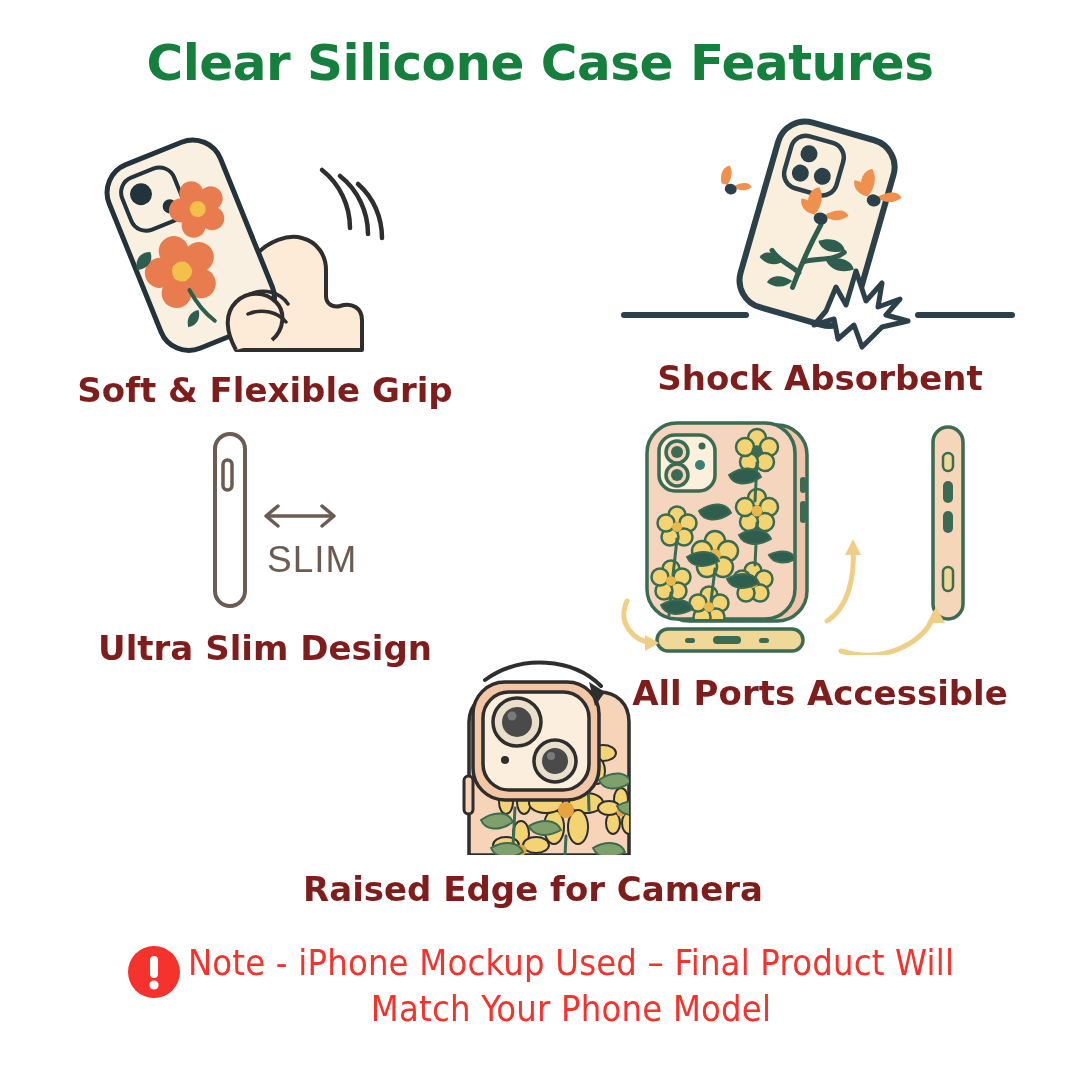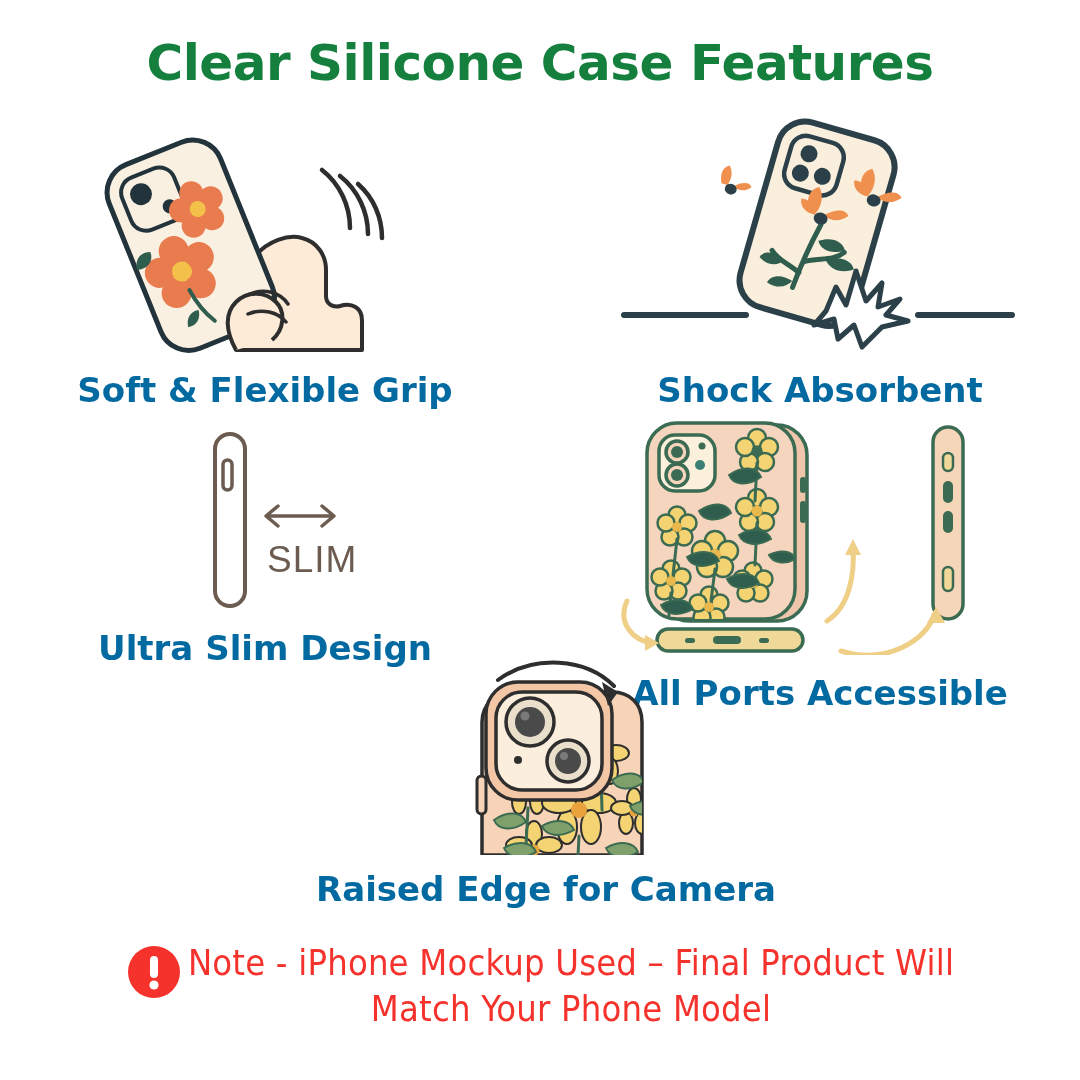--- a/index.html
+++ b/index.html
@@ -40,34 +40,34 @@
   .feature {
     position: absolute;
   }
   .feature .art {
     position: relative;
   }
   .feature .caption {
     text-align: center;
     font-size: 34px;
     font-weight: bold;
-    color: #0369a1;
+    color: #7f1d1d;
     font-family: "DejaVu Sans", sans-serif;
     white-space: nowrap;
   }
 
   
   #feat-grip      { left: 40px;  top: 118px;  width: 450px; }
   #feat-shock     { left: 600px; top: 115px;  width: 440px; }
   #feat-slim      { left: 60px;  top: 420px;  width: 410px; }
   #feat-ports     { left: 605px; top: 415px;  width: 430px; }
-  #feat-camera    { left: 296px; top: 660px;  width: 500px; }
+  #feat-camera    { left: 283px; top: 660px;  width: 500px; }
 
   #feat-grip .caption   { margin-top: 8px; }
-  #feat-shock .caption  { margin-top: 16px; }
+  #feat-shock .caption  { margin-top: 4px; }
   #feat-slim .caption   { margin-top: 4px; }
   #feat-ports .caption  { margin-top: 14px; }
   #feat-camera .caption { margin-top: 10px; }
 
   
   .note {
     position: absolute;
     left: 0;
     top: 940px;
     width: 1080px;

